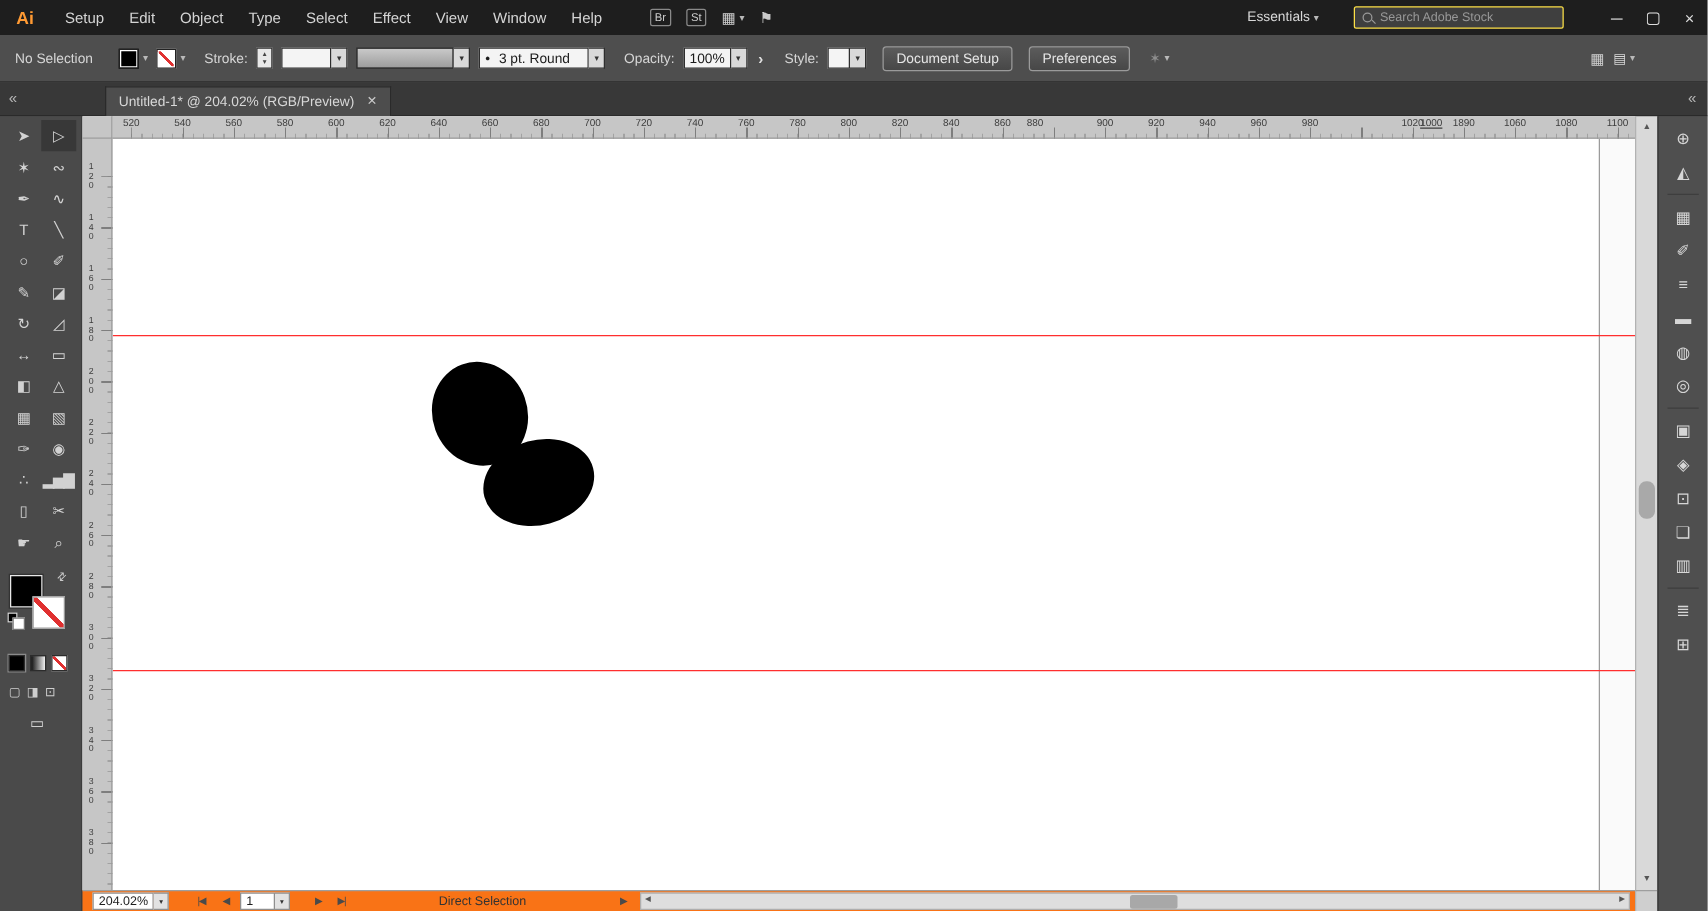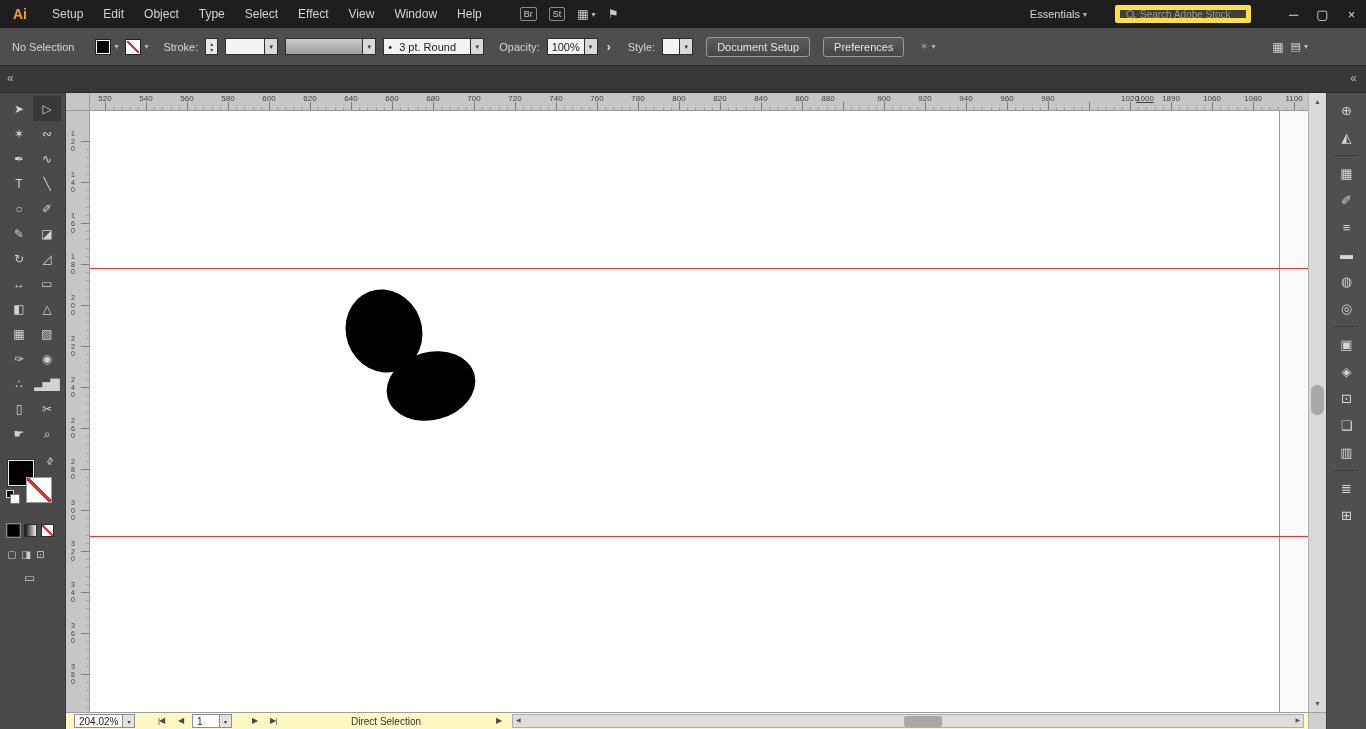--- a/index.html
+++ b/index.html
@@ -10,21 +10,21 @@
   #menubar{position:absolute;left:0;top:0;width:1366px;height:28px;background:#1e1e1e;display:flex;align-items:center;padding:0 0 0 8px;color:#cfcfcf}
   #logo{color:#ff9a33;font-weight:bold;font-size:14px;margin-right:10px;width:24px;text-align:center}
   #menu-items{display:flex;align-items:center}
   .menu-item{padding:0 10px;line-height:28px;font-size:12px;color:#d4d4d4;cursor:default}
   #app-icons{display:flex;align-items:center;gap:12px;margin-left:28px}
   .badge{border:1px solid #8a8a8a;border-radius:2px;font-size:9px;padding:1px 3px;color:#cfcfcf;line-height:10px}
   .icon-wrap{display:inline-flex;align-items:center;gap:3px}
   .chev{font-size:8px;color:#b9b9b9}
   #menu-right{margin-left:auto;display:flex;align-items:center;gap:28px;padding-right:0}
   #workspace{font-size:11px;color:#d8d8d8}
-  .search-box{width:136px;height:18px;background:#3f3f3f;border:5px solid #fde047;border-radius:2px;display:flex;align-items:center;padding:0 6px;gap:6px}
+  .search-box{width:168px;height:18px;background:#3f3f3f;border:1px solid #fde047;border-radius:2px;display:flex;align-items:center;padding:0 6px;gap:6px}
   .mag{position:relative;width:8px;height:8px;border:1px solid #9a9a9a;border-radius:50%;flex:0 0 auto}
   .mag::after{content:"";position:absolute;left:6px;top:6px;width:4px;height:1px;background:#9a9a9a;transform:rotate(45deg)}
   .search-box input{flex:1;background:transparent;border:none;outline:none;color:#cccccc;font-size:10px}
   .search-box input::placeholder{color:#989898}
   #win-btns{display:flex}
   .win-btn{width:29px;height:28px;display:flex;align-items:center;justify-content:center;color:#dddddd;font-size:13px}
 
   
   #controlbar{position:absolute;left:0;top:28px;width:1366px;height:38px;background:#4e4e4e;border-bottom:1px solid #2c2c2c;display:flex;align-items:center;padding:0 12px;gap:7px;color:#d6d6d6;font-size:11px}
   .cb-label{margin-left:8px}
@@ -94,21 +94,21 @@
   #v-arrow-down{bottom:1px}
   #v-thumb{position:absolute;left:2px;top:292px;width:13px;height:30px;background:#a9a9a9;border-radius:6px}
   #scroll-corner{position:absolute;left:1308px;top:712px;width:18px;height:17px;background:#cfcfcf;border-top:1px solid #9e9e9e;border-left:1px solid #b2b2b2}
 
   
   #dock{position:absolute;left:1326px;top:93px;width:40px;height:636px;background:#4f4f4f;border-left:1px solid #3a3a3a;padding-top:4px}
   .dock-icon{height:27px;display:grid;place-items:center;color:#d6d6d6;font-size:13px;cursor:default}
   .dock-sep{height:1px;background:#3e3e3e;margin:4px 7px}
 
   
-  #statusbar{position:absolute;left:66px;top:712px;width:1242px;height:17px;background:#fef9c3;border-top:1px solid #9e9e9e;font-size:10px;color:#2e2e2e}
+  #statusbar{position:absolute;left:66px;top:712px;width:1242px;height:17px;background:#f97316;border-top:1px solid #9e9e9e;font-size:10px;color:#2e2e2e}
   #zoom-combo{position:absolute;left:8px;top:1px;display:flex}
   #zoom-combo .sfield{height:14px;background:#fff;border:1px solid #8f8f8f;display:flex;align-items:center;padding:0 4px;font-size:10px;color:#1d1d1d}
   #zoom-combo .sdrop,#ab-combo .sdrop{width:12px;height:14px;background:#e2e2e2;border:1px solid #8f8f8f;border-left:none;display:grid;place-items:center;font-size:6px;color:#333}
   .nav-ic{position:absolute;top:3px;font-size:8px;color:#4a4a4a;letter-spacing:-1px}
   #nav-first{left:92px}
   #nav-prev{left:112px}
   #ab-combo{position:absolute;left:126px;top:1px;display:flex}
   #ab-combo .sfield{height:14px;width:28px;background:#fff;border:1px solid #8f8f8f;display:flex;align-items:center;padding:0 4px;font-size:10px;color:#1d1d1d}
   #nav-next{left:186px}
   #nav-last{left:204px}
@@ -212,20 +212,24 @@
   <span class="cb-spacer"></span>
   <span class="cb-icon">▦</span>
   <span class="icon-wrap" style="margin-right:46px">
     <span>▤</span>
     <span class="chev">▾</span>
   </span>
 </div>
 
 <div id="tabbar">
   <span id="collapse-left" class="collapse">«</span>
+  <div id="doc-tab">
+    <span>Untitled-1* @ 204.02% (RGB/Preview)</span>
+    <span id="tab-close">✕</span>
+  </div>
   <span id="collapse-right" class="collapse">«</span>
 </div>
 
 <div id="toolbar">
   <div id="tool-grid">
       <div class="tool">➤</div>
       <div class="tool active">▷</div>
       <div class="tool">✶</div>
       <div class="tool">∾</div>
       <div class="tool">✒</div>

